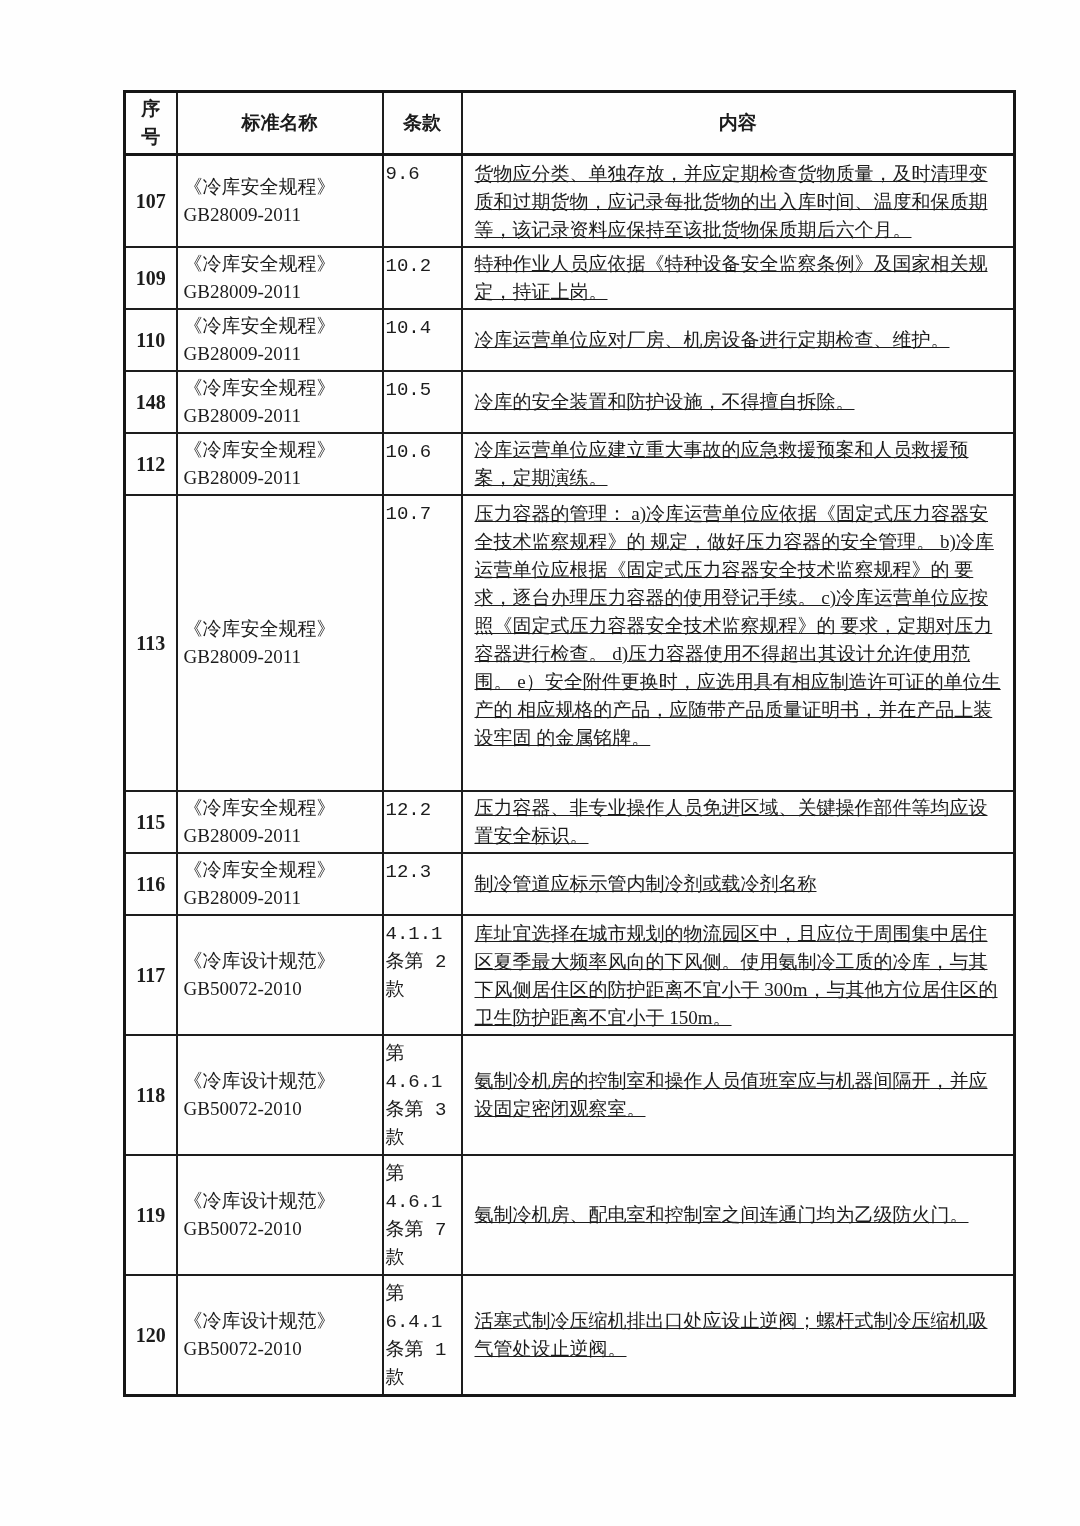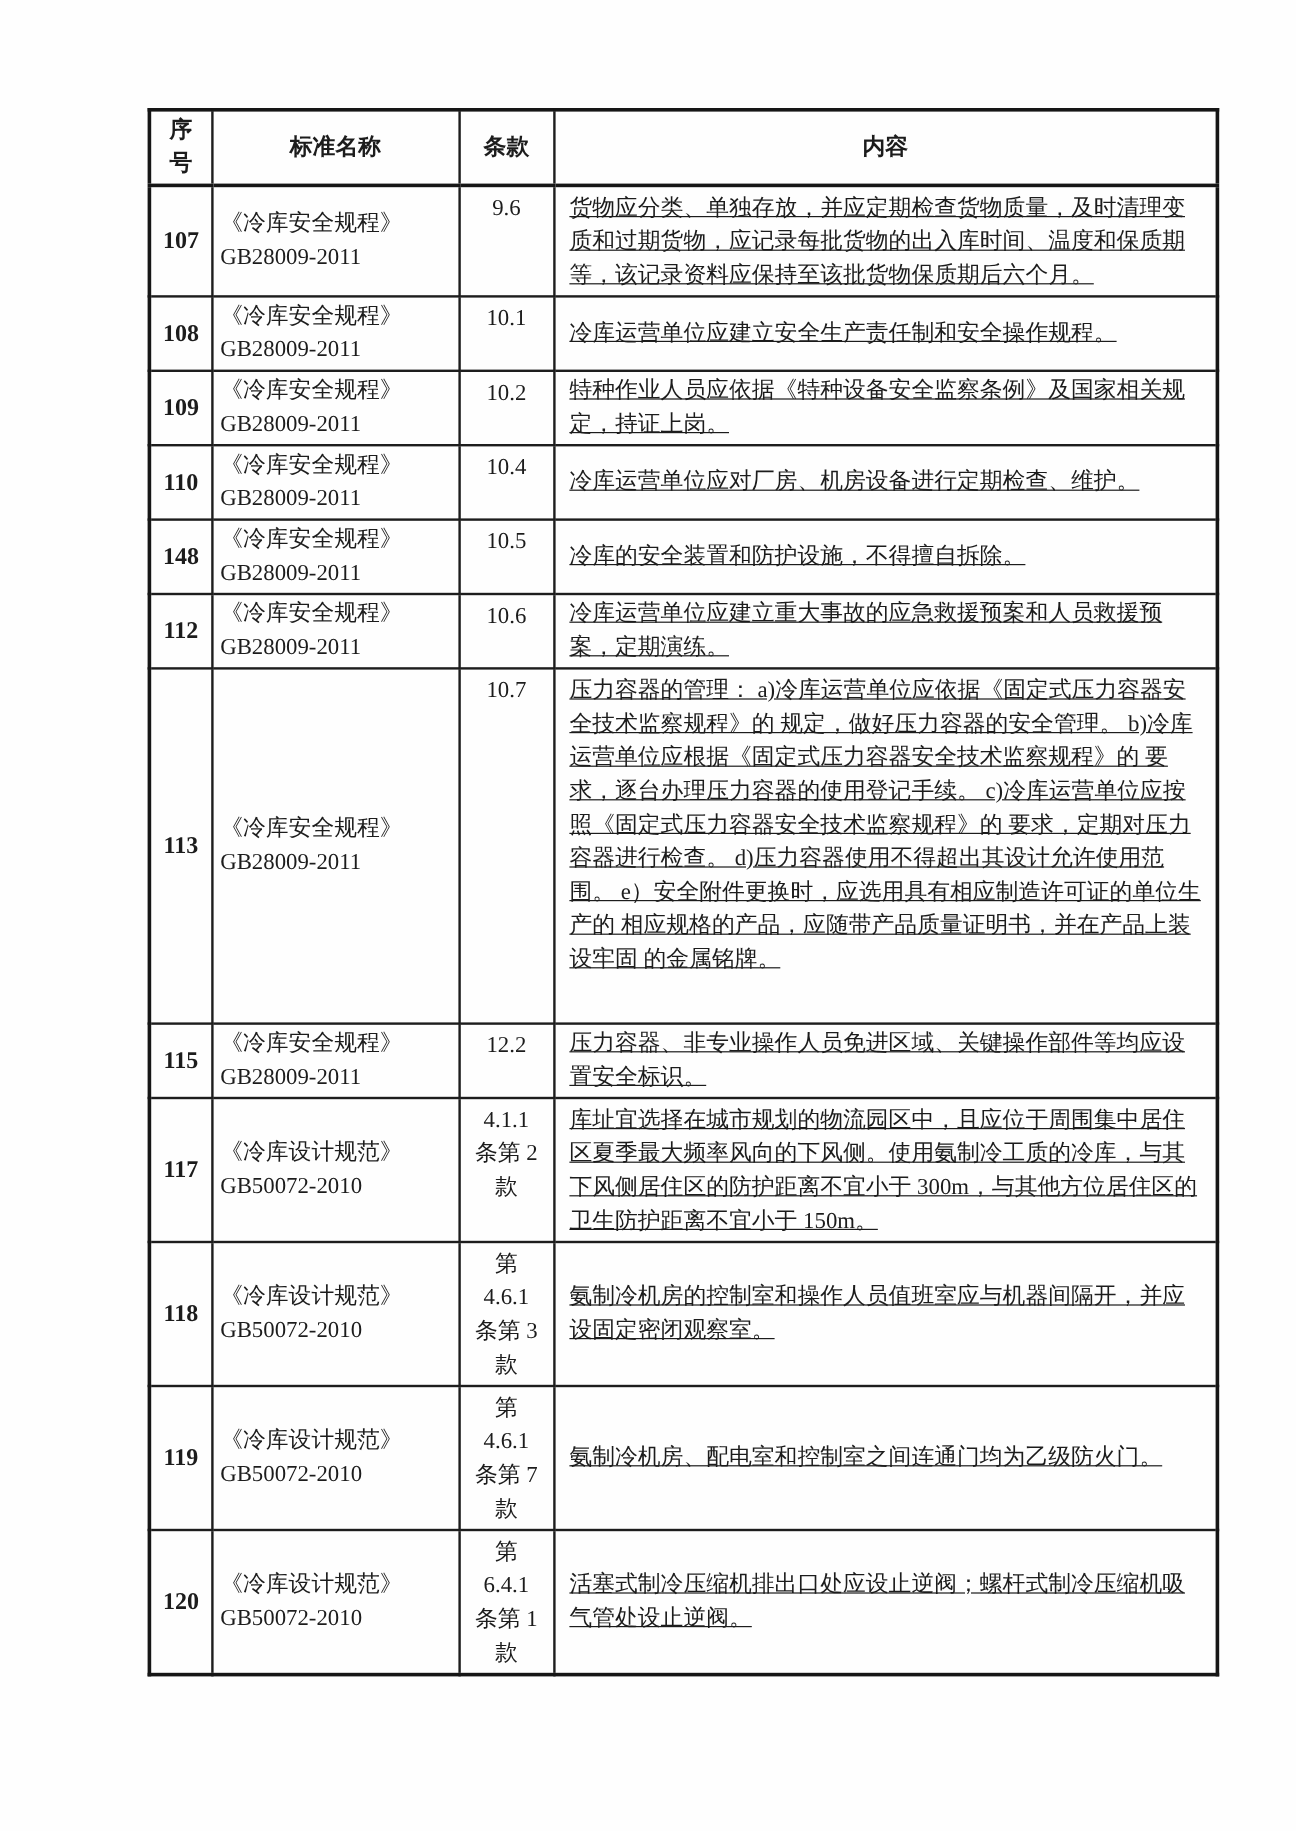--- a/index.html
+++ b/index.html
@@ -46,23 +46,24 @@
     font-size: 20px;
     padding: 2px 2px;
     font-family: Liberation Serif, serif;
   }
   td.c-name {
     text-align: left;
     vertical-align: middle;
     padding: 2px 6px;
   }
   td.c-clause {
-    text-align: center;
+    text-align: left;
     vertical-align: top;
     padding: 4px 2px 2px 2px;
+    font-family: Liberation Mono, monospace;
   }
   td.c-content {
     text-align: left;
     vertical-align: middle;
     padding: 2px 12px 2px 12px;
     text-decoration: underline;
   }
   td.c-content.v-top {
     vertical-align: top;
     padding-top: 4px;
@@ -88,27 +89,20 @@
         <th>内容</th>
       </tr>
     </thead>
     <tbody>
       <tr style="height:84px">
         <td class="c-no">107</td>
         <td class="c-name">《冷库安全规程》
 GB28009-2011</td>
         <td class="c-clause">9.6</td>
         <td class="c-content v-top">货物应分类、单独存放，并应定期检查货物质量，及时清理变质和过期货物，应记录每批货物的出入库时间、温度和保质期等，该记录资料应保持至该批货物保质期后六个月。</td>
-      </tr>
-      <tr style="height:56px">
-        <td class="c-no">108</td>
-        <td class="c-name">《冷库安全规程》
-GB28009-2011</td>
-        <td class="c-clause">10.1</td>
-        <td class="c-content">冷库运营单位应建立安全生产责任制和安全操作规程。</td>
       </tr>
       <tr style="height:56px">
         <td class="c-no">109</td>
         <td class="c-name">《冷库安全规程》
 GB28009-2011</td>
         <td class="c-clause">10.2</td>
         <td class="c-content">特种作业人员应依据《特种设备安全监察条例》及国家相关规定，持证上岗。</td>
       </tr>
       <tr style="height:56px">
         <td class="c-no">110</td>
@@ -137,20 +131,27 @@
 GB28009-2011</td>
         <td class="c-clause">10.7</td>
         <td class="c-content v-top">压力容器的管理： a)冷库运营单位应依据《固定式压力容器安全技术监察规程》的 规定，做好压力容器的安全管理。 b)冷库运营单位应根据《固定式压力容器安全技术监察规程》的 要求，逐台办理压力容器的使用登记手续。 c)冷库运营单位应按照《固定式压力容器安全技术监察规程》的 要求，定期对压力容器进行检查。 d)压力容器使用不得超出其设计允许使用范围。 e）安全附件更换时，应选用具有相应制造许可证的单位生产的 相应规格的产品，应随带产品质量证明书，并在产品上装设牢固 的金属铭牌。</td>
       </tr>
       <tr style="height:58px">
         <td class="c-no">115</td>
         <td class="c-name">《冷库安全规程》
 GB28009-2011</td>
         <td class="c-clause">12.2</td>
         <td class="c-content">压力容器、非专业操作人员免进区域、关键操作部件等均应设置安全标识。</td>
+      </tr>
+      <tr style="height:56px">
+        <td class="c-no">116</td>
+        <td class="c-name">《冷库安全规程》
+GB28009-2011</td>
+        <td class="c-clause">12.3</td>
+        <td class="c-content">制冷管道应标示管内制冷剂或载冷剂名称</td>
       </tr>
       <tr style="height:108px">
         <td class="c-no">117</td>
         <td class="c-name">《冷库设计规范》
 GB50072-2010</td>
         <td class="c-clause">4.1.1
 条第 2
 款</td>
         <td class="c-content v-top">库址宜选择在城市规划的物流园区中，且应位于周围集中居住区夏季最大频率风向的下风侧。使用氨制冷工质的冷库，与其下风侧居住区的防护距离不宜小于 300m，与其他方位居住区的卫生防护距离不宜小于 150m。</td>
       </tr>

